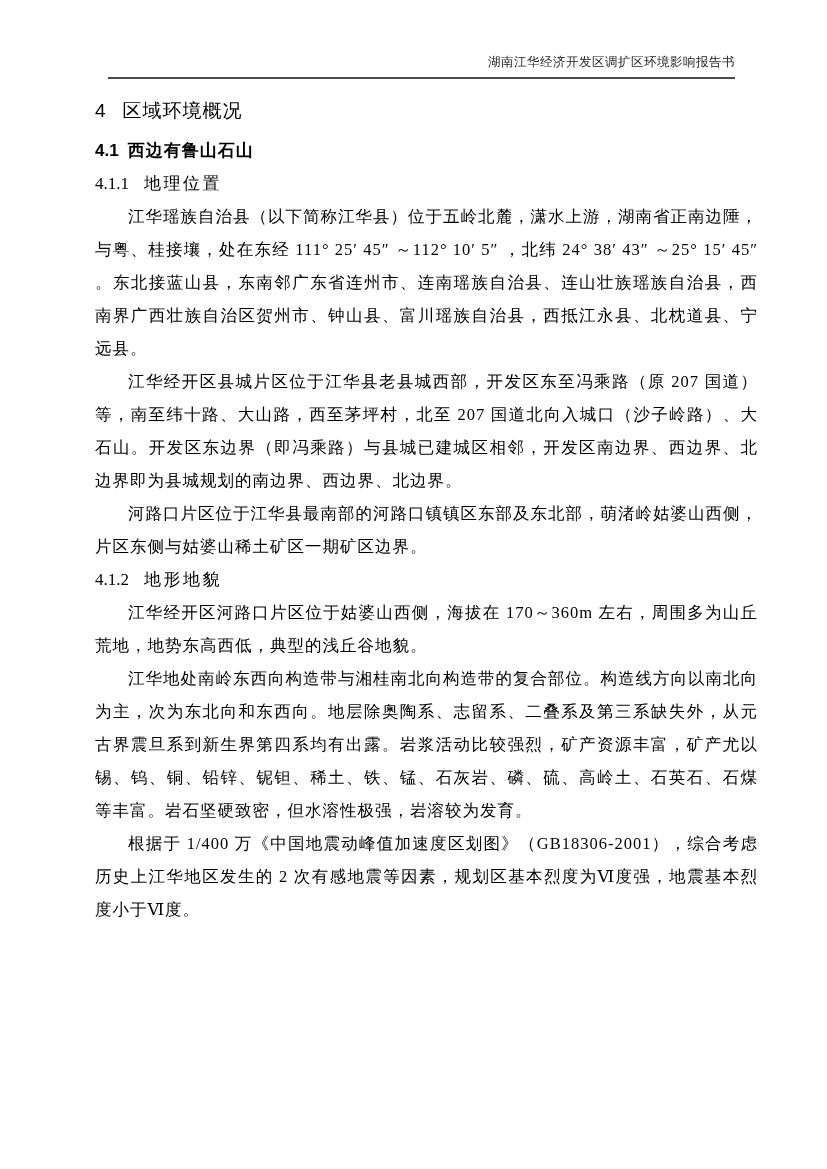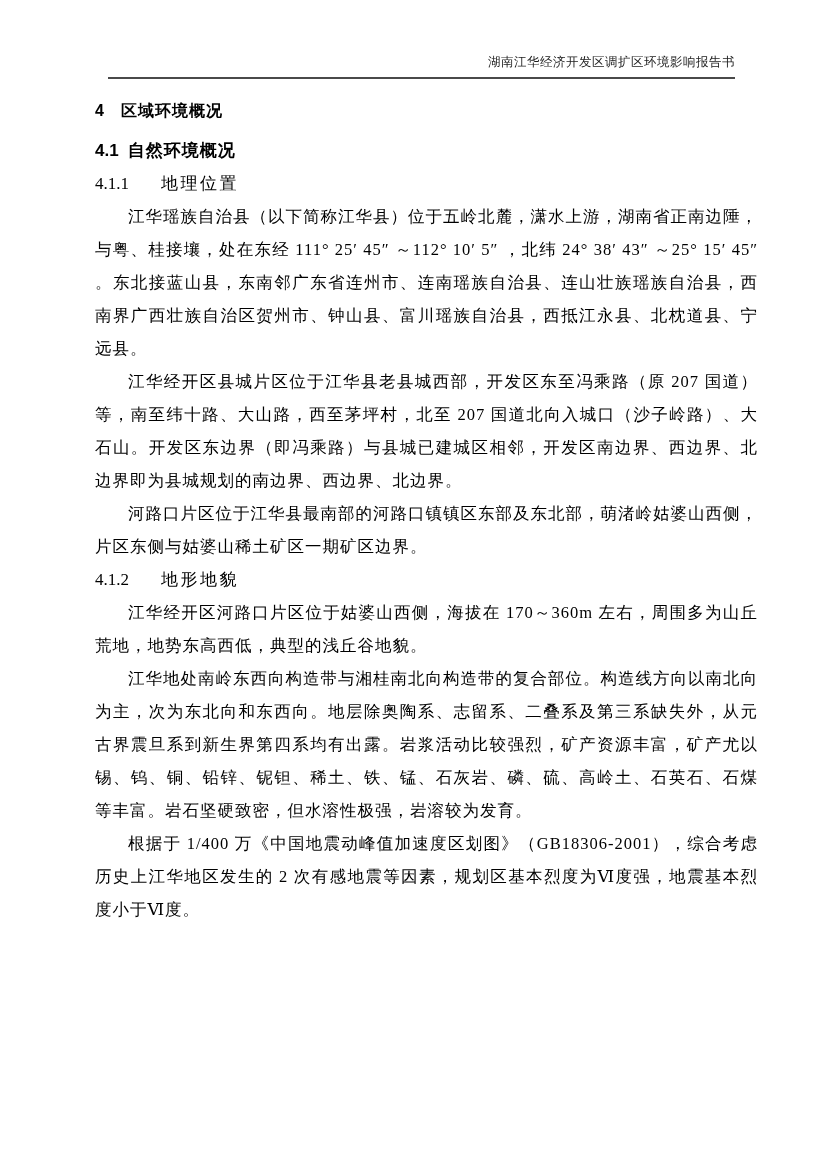--- a/index.html
+++ b/index.html
@@ -38,43 +38,43 @@
   }
   
   .content {
     position: absolute;
     top: 94px;
     left: 95px;
     width: 663px;
   }
   .h1 {
     font-family: "Liberation Sans", "DejaVu Sans", sans-serif;
-    font-weight: bold;
-    font-size: 16px;
+    font-weight: normal;
+    font-size: 19px;
     line-height: 33px;
     margin: 0 0 7px 0;
     letter-spacing: 1px;
   }
   .h1 .num { display: inline-block; margin-right: 17px; letter-spacing: 0; }
   .h2 {
     font-family: "Liberation Sans", "DejaVu Sans", sans-serif;
     font-weight: bold;
     font-size: 17px;
     line-height: 33px;
     margin: 0;
     letter-spacing: 1px;
   }
   .h2 .num { display: inline-block; margin-right: 9px; letter-spacing: 0; }
   .h3 {
     font-weight: normal;
     font-size: 17px;
     line-height: 33px;
     margin: 0;
   }
-  .h3 .num { display: inline-block; margin-right: 32px; }
+  .h3 .num { display: inline-block; margin-right: 15px; }
   .h3 .ttl { letter-spacing: 2.5px; }
   .para {
     font-size: 16.5px;
     line-height: 33px;
     letter-spacing: 1px;
     text-align: justify;
     text-indent: 33px;
     margin: 0;
     word-break: break-all;
   }
@@ -94,21 +94,21 @@
 
 <div class="page">
 
   <div class="header-text">湖南江华经济开发区调扩区环境影响报告书</div>
   <div class="header-rule"></div>
 
   <div class="content">
 
     <h1 class="h1"><span class="num">4</span><span class="ttl">区域环境概况</span></h1>
 
-    <h2 class="h2"><span class="num">4.1</span><span class="ttl">自然环境概况</span></h2>
+    <h2 class="h2"><span class="num">4.1</span><span class="ttl">西边有鲁山石山</span></h2>
 
     <h3 class="h3"><span class="num">4.1.1</span><span class="ttl">地理位置</span></h3>
 
     <p class="para">江华瑶族自治县（以下简称江华县）位于五岭北麓，潇水上游，湖南省正南边陲，与粤、桂接壤，处在东经 111° 25′ 45″ ～112° 10′ 5″ ，北纬 24° 38′ 43″ ～25° 15′ 45″ 。东北接蓝山县，东南邻广东省连州市、连南瑶族自治县、连山壮族瑶族自治县，西南界广西壮族自治区贺州市、钟山县、富川瑶族自治县，西抵江永县、北枕道县、宁远县。</p>
 
     <p class="para">江华经开区县城片区位于江华县老县城西部，开发区东至冯乘路（原 207 国道）等，南至纬十路、大山路，西至茅坪村，北至 207 国道北向入城口（沙子岭路）、大石山。开发区东边界（即冯乘路）与县城已建城区相邻，开发区南边界、西边界、北边界即为县城规划的南边界、西边界、北边界。</p>
 
     <p class="para">河路口片区位于江华县最南部的河路口镇镇区东部及东北部，萌渚岭姑婆山西侧，片区东侧与姑婆山稀土矿区一期矿区边界。</p>
 
     <h3 class="h3"><span class="num">4.1.2</span><span class="ttl">地形地貌</span></h3>

